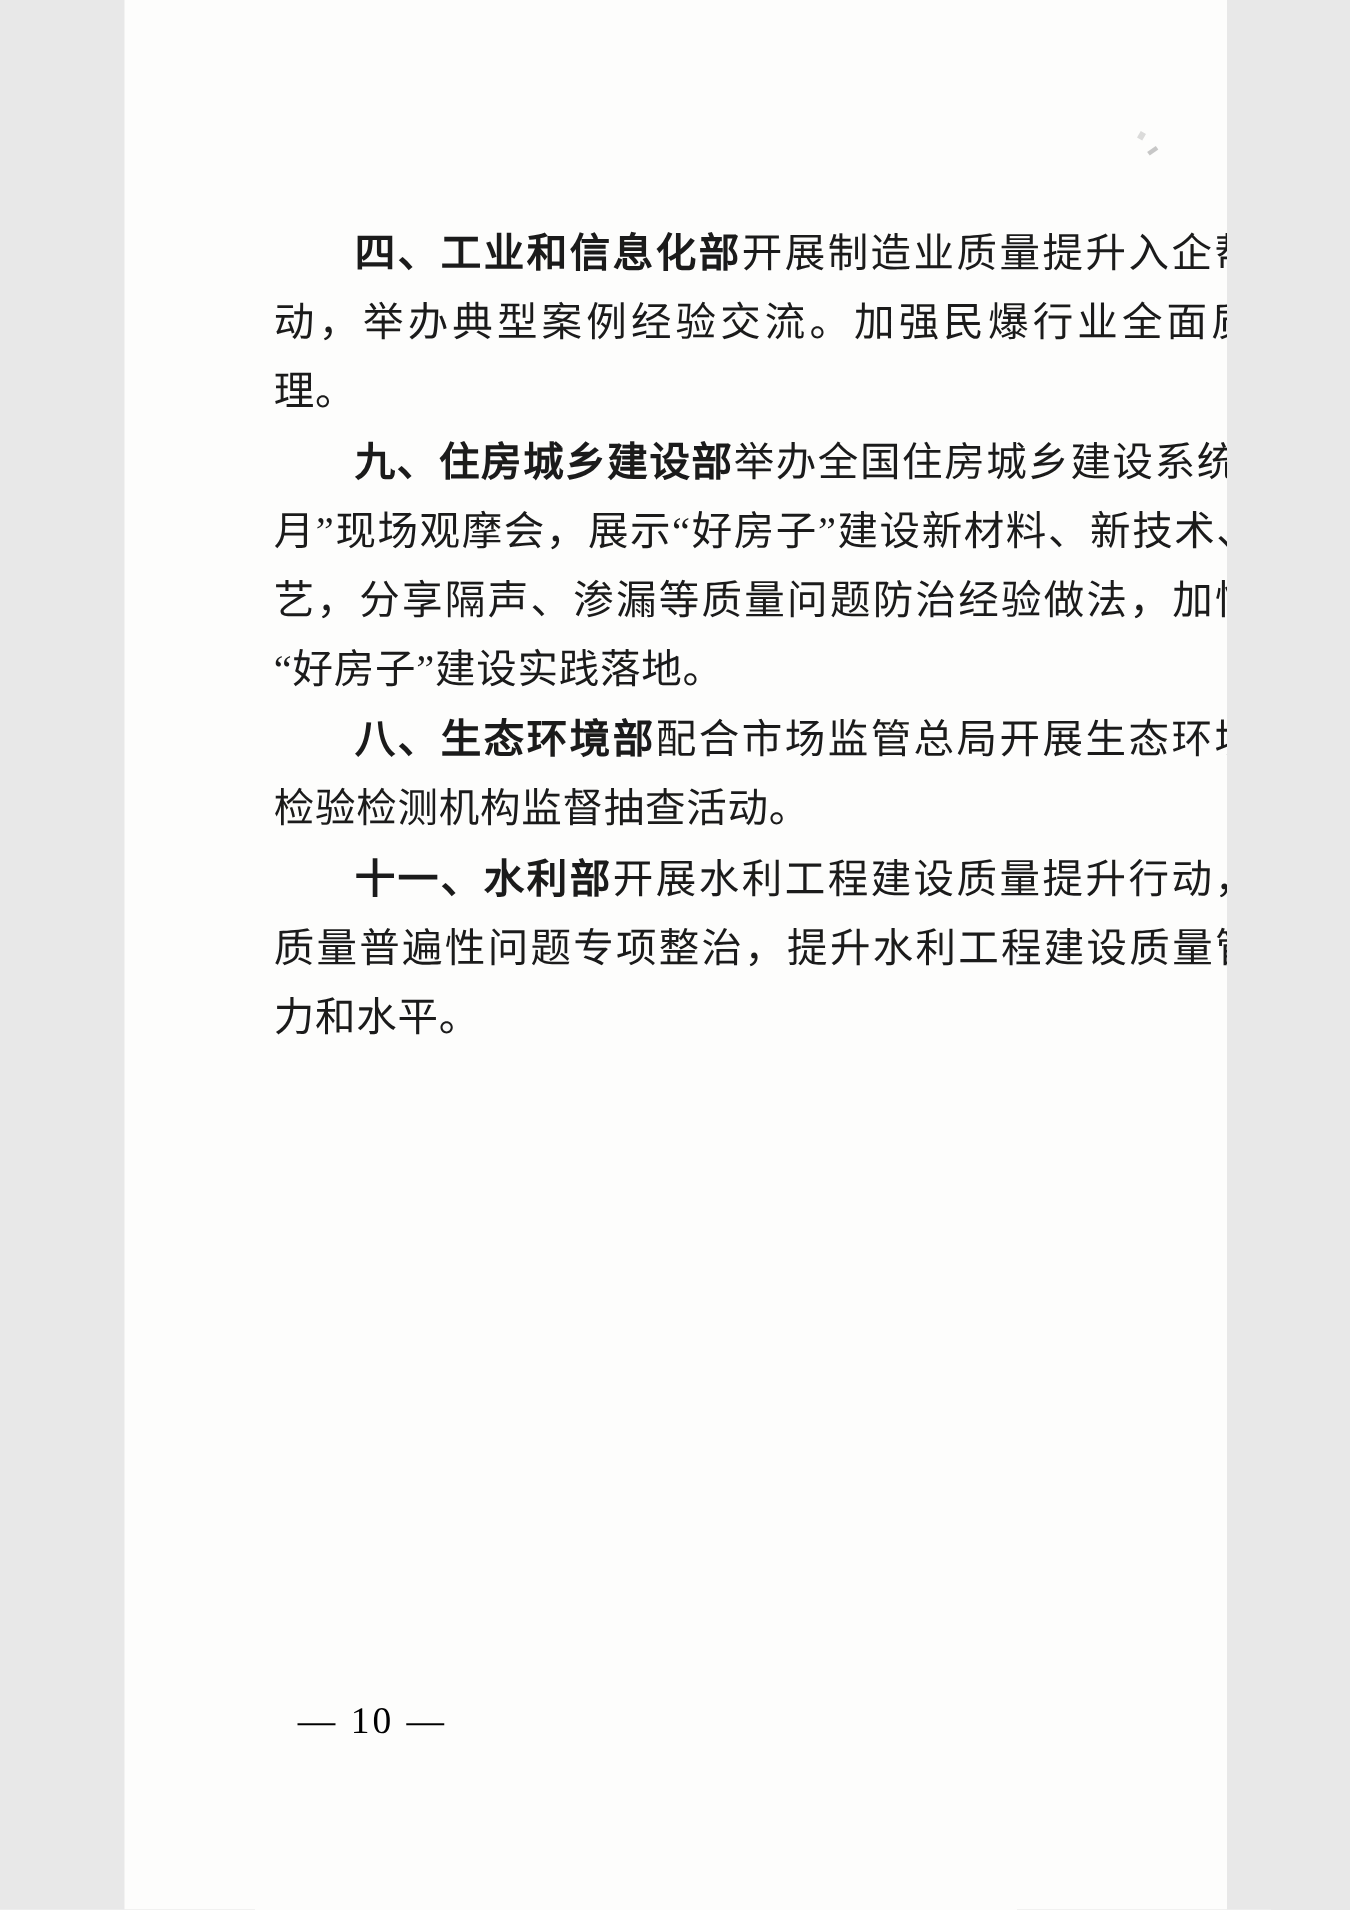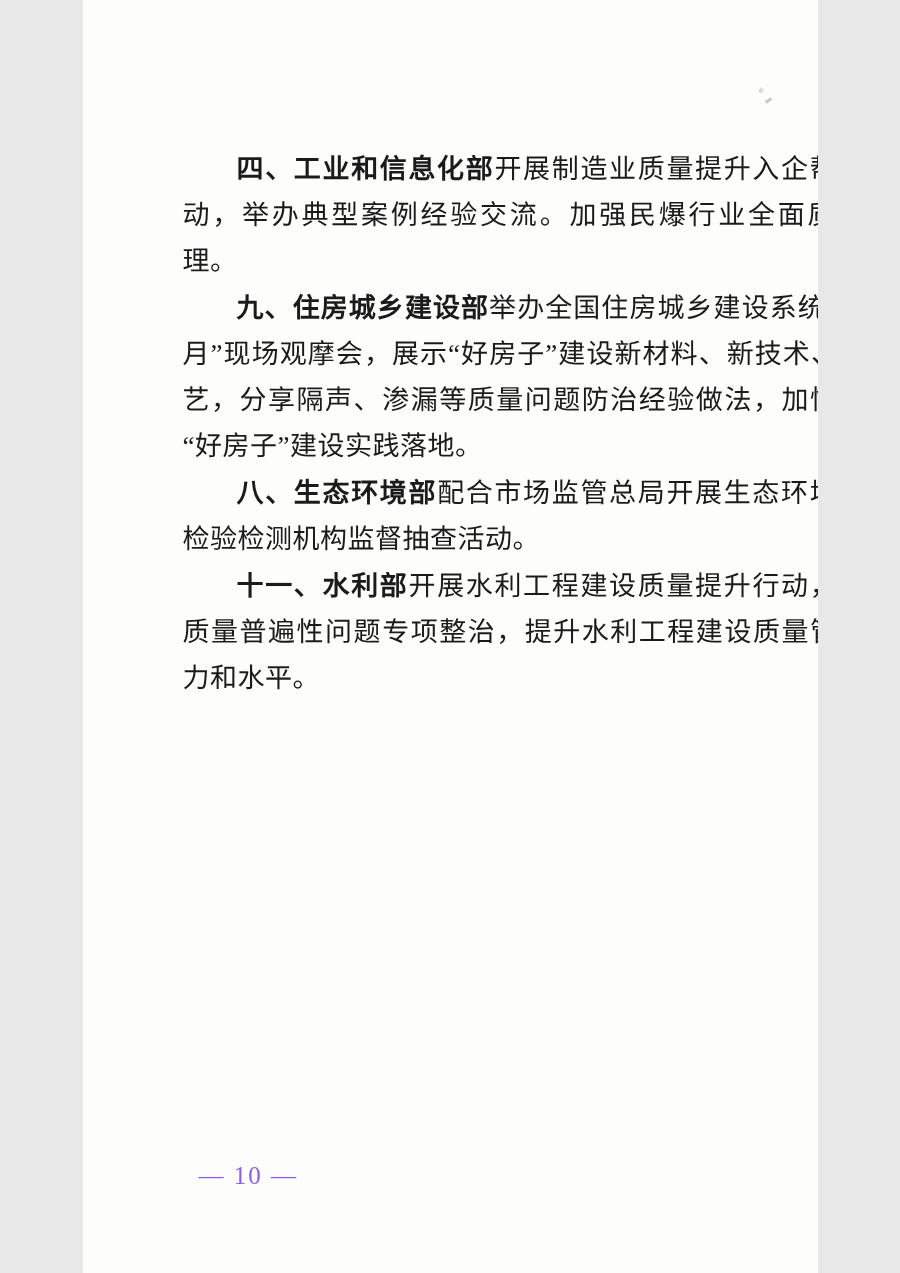--- a/index.html
+++ b/index.html
@@ -33,24 +33,24 @@
     text-justify: inter-character;
     text-indent: 2em;
   }
   .para .lead {
     font-weight: 700;
     font-family: "Liberation Sans", "DejaVu Sans", sans-serif;
   }
   .footer {
     position: absolute;
     left: 116px;
-    top: 1162px;
+    top: 1134px;
     font-size: 25px;
     letter-spacing: 2px;
-    color: #8b5cf6;
+    color: #000000;
     font-family: "Liberation Serif", "DejaVu Serif", serif;
   }
   .speck {
     position: absolute;
     background: #9a9a9a;
     opacity: 0.55;
   }
   .speck-1 {
     left: 676px; top: 88px;
     width: 4px; height: 5px;

